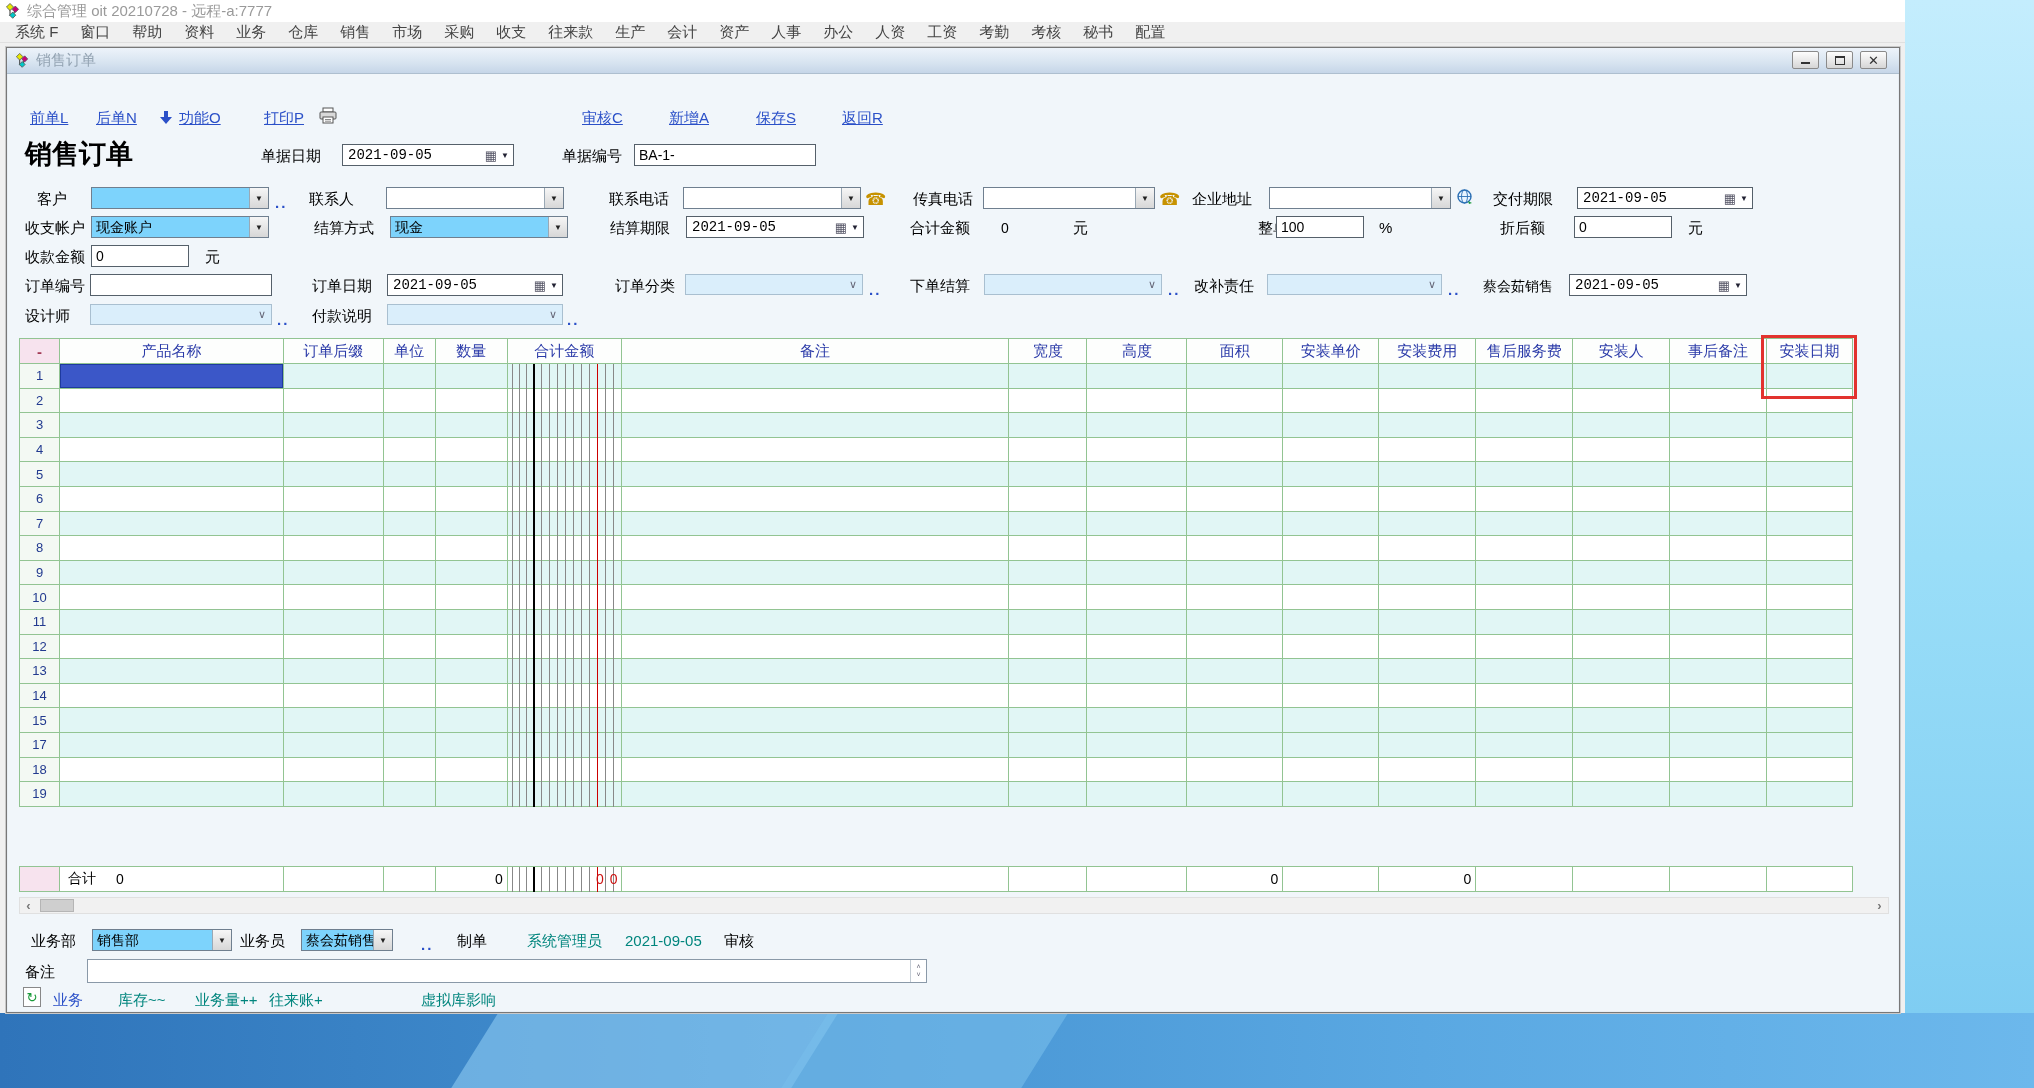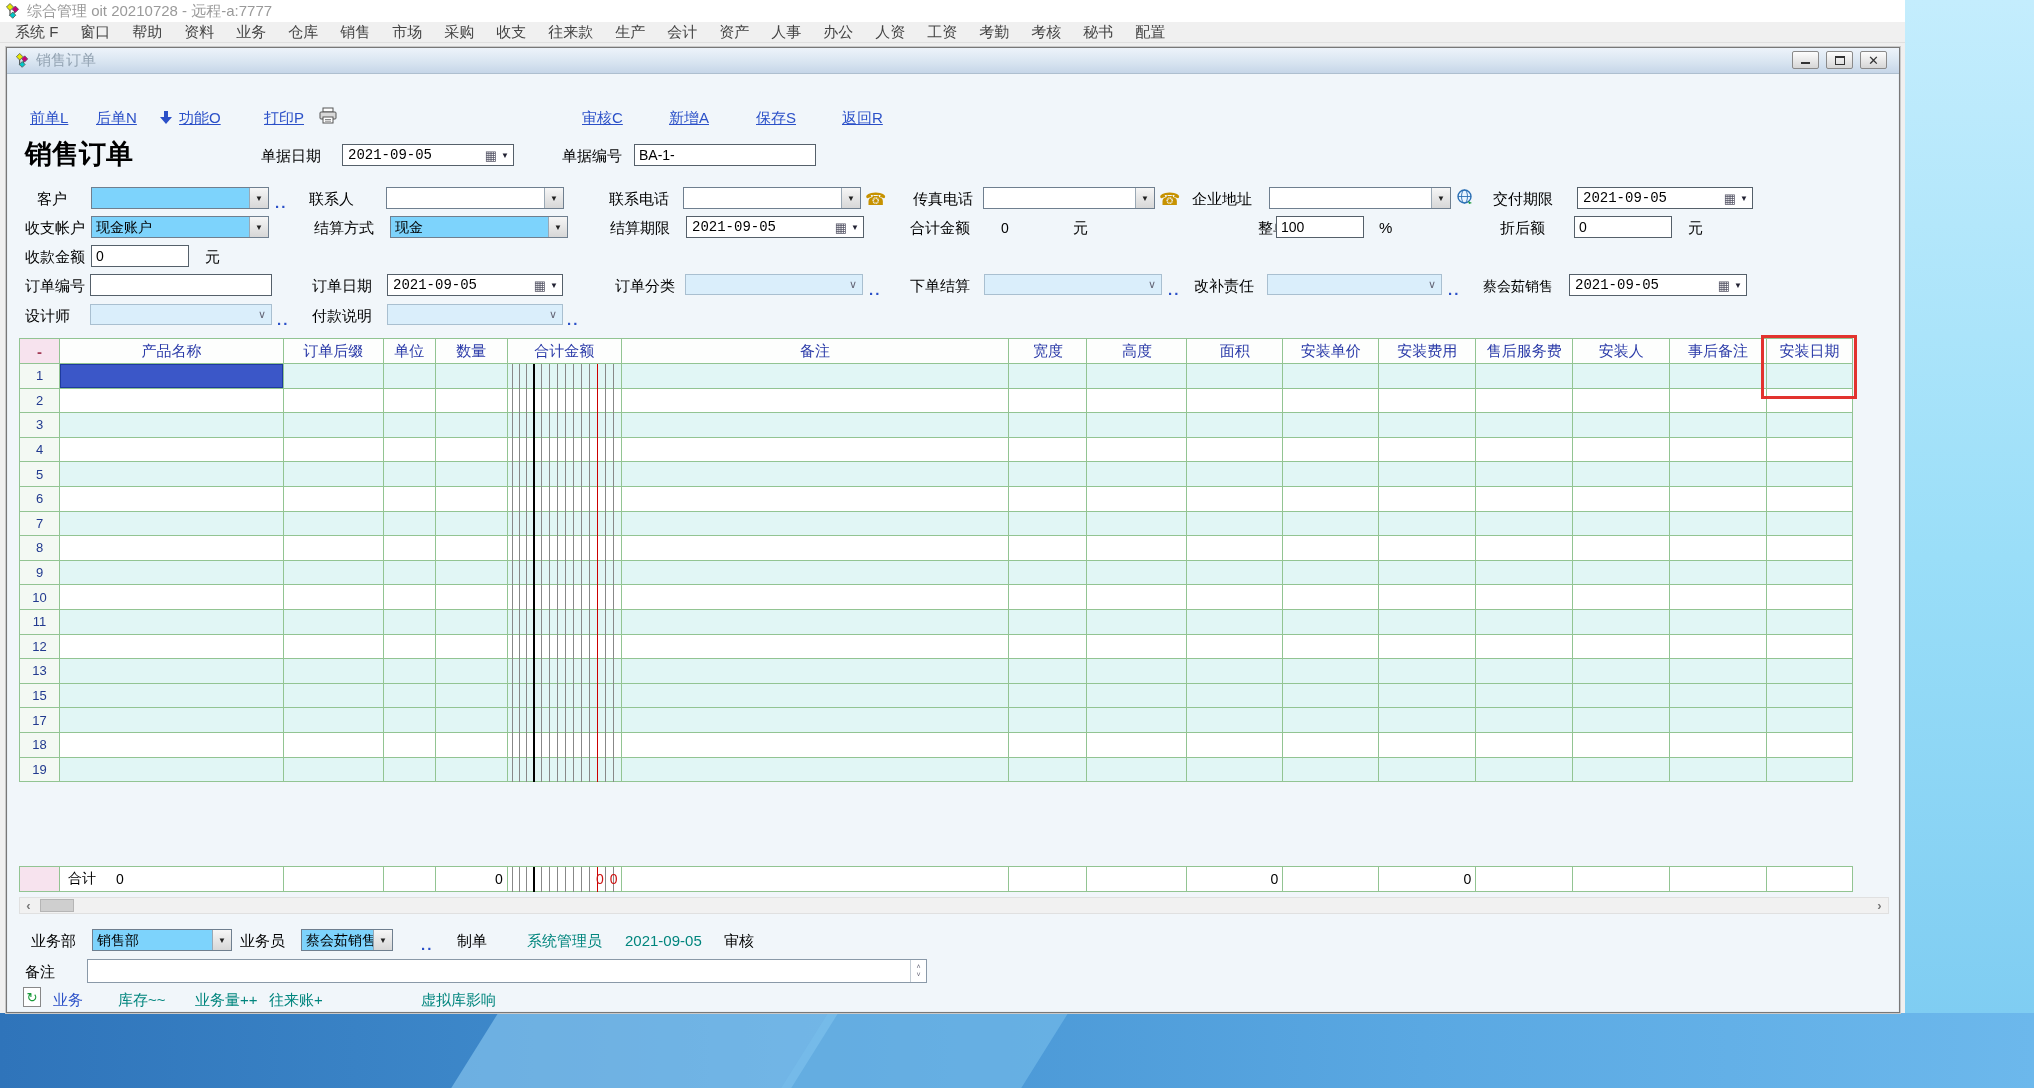--- a/index.html
+++ b/index.html
@@ -570,20 +570,38 @@
             <div class="cell" style="width: 78px;"></div>
             <div class="cell" style="width: 100px;"></div>
             <div class="cell" style="width: 96px;"></div>
             <div class="cell" style="width: 96px;"></div>
             <div class="cell" style="width: 97px;"></div>
             <div class="cell" style="width: 97px;"></div>
             <div class="cell" style="width: 97px;"></div>
             <div class="cell" style="width: 97px;"></div>
             <div class="cell" style="width: 86px;"></div>
           </div>
+          <div class="trow even">
+            <div class="ncell" style="width: 40px;">14</div>
+            <div class="cell" style="width: 224px;"></div>
+            <div class="cell" style="width: 100px;"></div>
+            <div class="cell" style="width: 52px;"></div>
+            <div class="cell" style="width: 72px;"></div>
+            <div class="cell" style="width: 114px;"></div>
+            <div class="cell" style="width: 388px;"></div>
+            <div class="cell" style="width: 78px;"></div>
+            <div class="cell" style="width: 100px;"></div>
+            <div class="cell" style="width: 96px;"></div>
+            <div class="cell" style="width: 96px;"></div>
+            <div class="cell" style="width: 97px;"></div>
+            <div class="cell" style="width: 97px;"></div>
+            <div class="cell" style="width: 97px;"></div>
+            <div class="cell" style="width: 97px;"></div>
+            <div class="cell" style="width: 86px;"></div>
+          </div>
           <div class="trow odd">
             <div class="ncell" style="width: 40px;">15</div>
             <div class="cell" style="width: 224px;"></div>
             <div class="cell" style="width: 100px;"></div>
             <div class="cell" style="width: 52px;"></div>
             <div class="cell" style="width: 72px;"></div>
             <div class="cell" style="width: 114px;"></div>
             <div class="cell" style="width: 388px;"></div>
             <div class="cell" style="width: 78px;"></div>
             <div class="cell" style="width: 100px;"></div>

